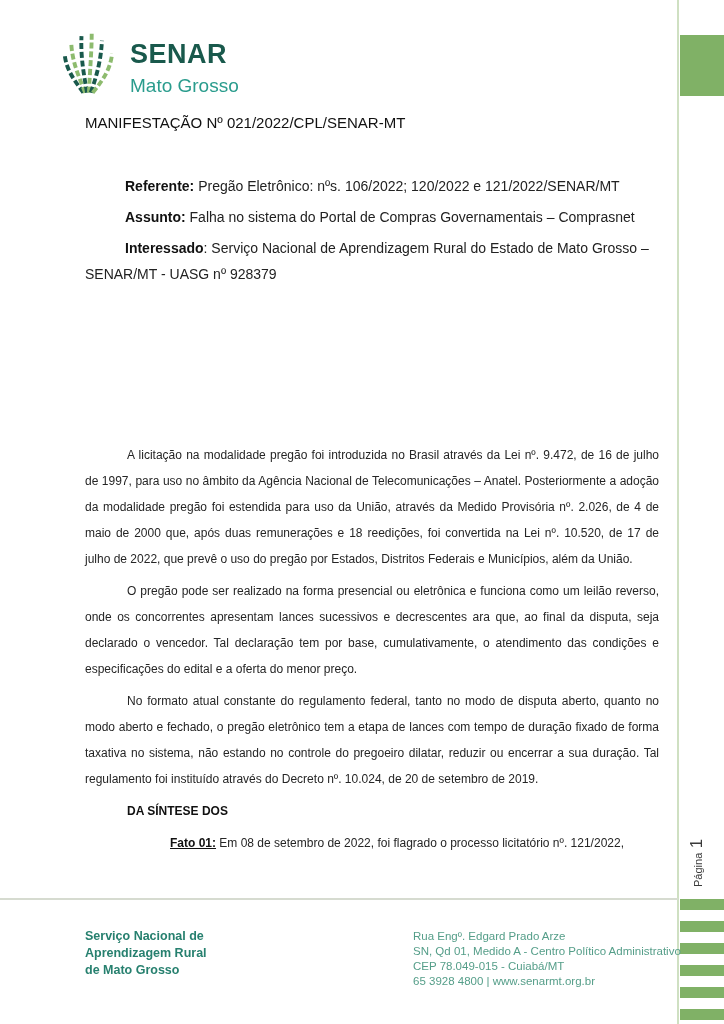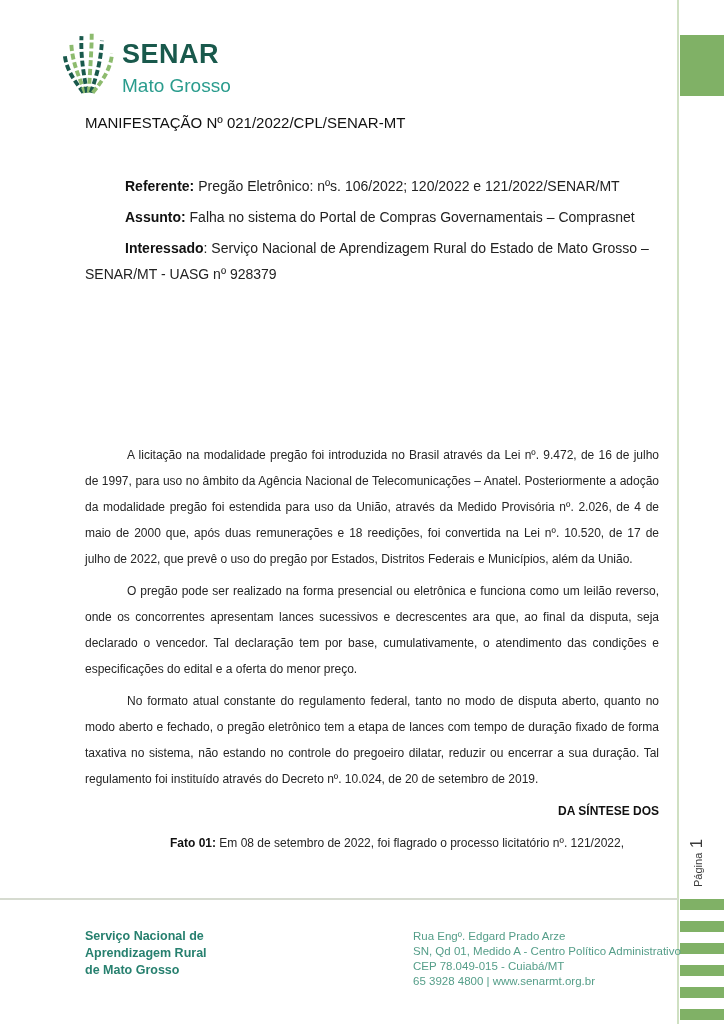--- a/index.html
+++ b/index.html
@@ -11,37 +11,37 @@
 
   
   .green-vline { position:absolute; left:677px; top:0; width:2px; height:1024px; background:#cfe0c2; }
   .green-block { position:absolute; left:680px; top:35px; width:44px; height:61px; background:#80b166; }
   .green-stripes {
     position:absolute; left:680px; top:899px; width:44px; height:125px;
     background:repeating-linear-gradient(to bottom, #80b166 0 11px, #ffffff 11px 22px);
   }
 
   
-  .logo-row { position:absolute; left:62px; top:31px; display:flex; align-items:flex-start; }
+  .logo-row { position:absolute; left:62px; top:31px; display:flex; align-items:flex-start;gap:8px; }
   .logo-mark { width:52px; height:64px; }
   .logo-text { margin-left:8px; padding-top:10px; }
   .brand { font-size:27px; font-weight:bold; color:#19594c; letter-spacing:0.5px; line-height:1; }
   .region { font-size:19px; color:#2a9c8d; line-height:1.1; margin-top:8px; }
 
   
   .doc-title { position:absolute; left:85px; top:114px; font-size:15px; font-weight:normal; color:#111; }
 
   .meta { position:absolute; left:85px; top:173px; width:574px; font-size:14px; }
   .meta-row { margin:0 0 5px 0; line-height:26px; color:#222; }
   .meta-row b { color:#111;padding-left:40px; }
 
   .body-text { position:absolute; left:85px; top:442px; width:574px; font-size:12px; line-height:26px; text-align:justify; color:#252525; }
   .body-text p { margin:0 0 6px 0; text-indent:42px; }
-  .section-heading { font-weight:bold; color:#111; text-indent:42px; margin:0 0 8px 0; text-align:right; }
-  .fato b { color:#111;padding-left:43px; }
+  .section-heading { font-weight:bold; color:#111; text-indent:42px; margin:0 0 8px 0; text-align:left; }
+  .fato b { text-decoration:underline; color:#111;padding-left:43px; }
 
   
   .page-indicator {
     position:absolute; left:687px; top:887px; white-space:nowrap;
     transform:rotate(-90deg); transform-origin:0 0; color:#3a3a3a;
   }
   .page-indicator .plabel { font-size:11px; }
   .page-indicator .pdigit { font-size:17px; font-weight:normal; }
 
   

